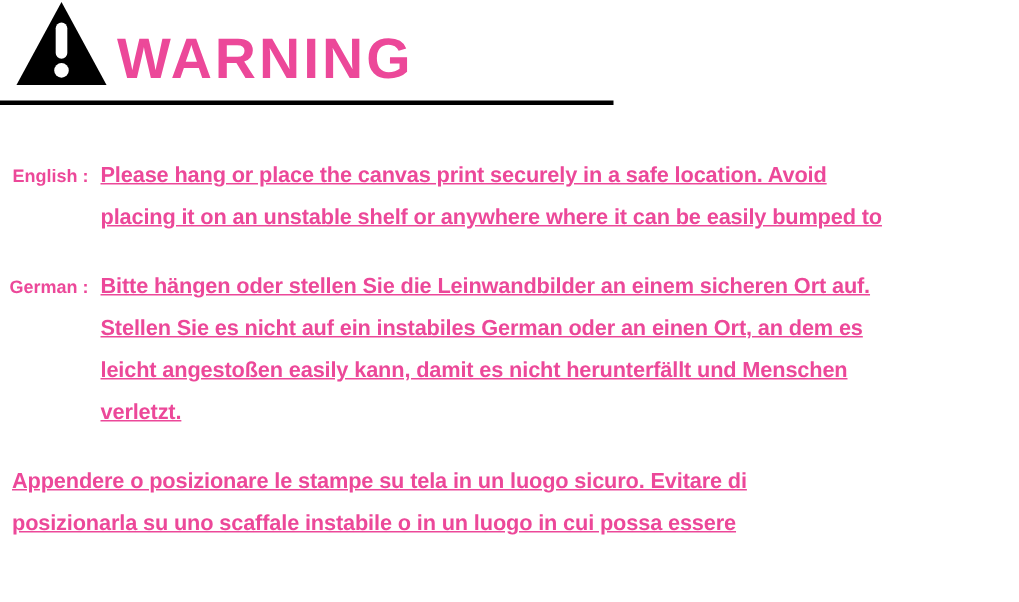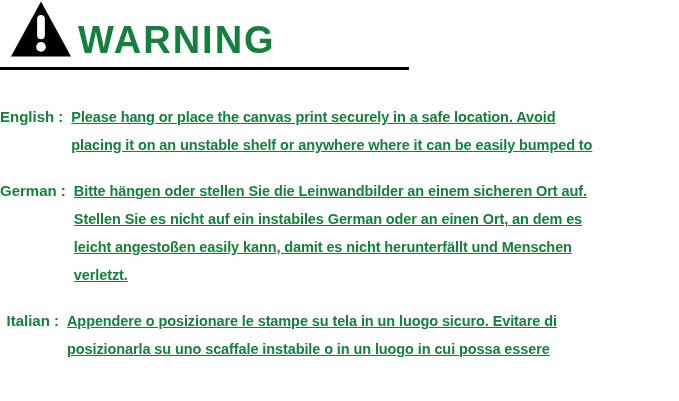--- a/index.html
+++ b/index.html
@@ -5,21 +5,21 @@
   html, body {
     margin: 0;
     padding: 0;
     background: #ffffff;
   }
   .page {
     position: relative;
     width: 679px;
     height: 401px;
     background: #ffffff;
-    color: #15803d;
+    color: #ec4899;
     font-family: "Liberation Sans", sans-serif;
     overflow: hidden;
   }
   
   .header {
     position: relative;
     height: 71px;
   }
   .tri {
     position: absolute;
@@ -58,21 +58,21 @@
   }
   .row {
     display: flex;
     align-items: flex-start;
     margin-top: 18px;
   }
   .row.first { margin-top: 32px; }
   .label {
     flex: 0 0 59px;
     text-align: right;
-    font-size: 15px;
+    font-size: 12px;
     font-weight: bold;
     line-height: 28px;
     white-space: nowrap;
   }
   .text {
     flex: 1;
     padding-left: 8px;
     text-decoration: underline;
   }
   .line {
@@ -114,21 +114,20 @@
       <div class="label">German :</div>
       <div class="text">
         <div class="line">Bitte hängen oder stellen Sie die Leinwandbilder an einem sicheren Ort auf.</div>
         <div class="line">Stellen Sie es nicht auf ein instabiles German oder an einen Ort, an dem es</div>
         <div class="line">leicht angestoßen easily kann, damit es nicht herunterfällt und Menschen</div>
         <div class="line">verletzt.</div>
       </div>
     </section>
 
     <section class="row">
-      <div class="label">Italian :</div>
       <div class="text">
         <div class="line">Appendere o posizionare le stampe su tela in un luogo sicuro. Evitare di</div>
         <div class="line">posizionarla su uno scaffale instabile o in un luogo in cui possa essere</div>
 
       </div>
     </section>
 
   </main>
 </div>
 

